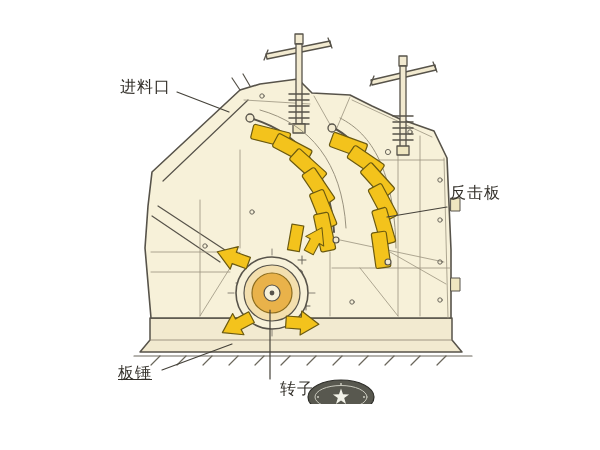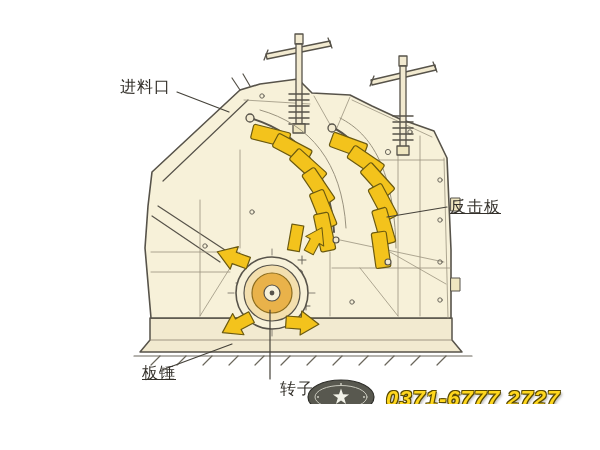--- a/index.html
+++ b/index.html
@@ -199,19 +199,18 @@
           <circle cx="364" cy="397" r="0.9" fill="#d8d8cc"></circle>
         <circle cx="341" cy="384" r="0.9" fill="#d8d8cc"></circle>
           <circle cx="341" cy="410" r="0.9" fill="#d8d8cc"></circle>
         <rect x="316" y="427" width="8" height="6" fill="#76766a"></rect>
         <rect x="327" y="427" width="6" height="6" fill="#76766a"></rect>
       </g>
     </g>
   </svg>
 
   <div class="cn-label" style="left:120px;top:78px;">进料口</div>
-  <div class="cn-label" style="left:450px;top:198px;text-decoration:underline;">反击板</div>
-  <div class="cn-label" style="left:142px;top:364px;text-decoration:underline;">板锤</div>
+  <div class="cn-label" style="left:450px;top:184px;">反击板</div>
+  <div class="cn-label" style="left:118px;top:364px;text-decoration:underline;">板锤</div>
   <div class="cn-label" style="left:252px;top:380px;margin-left:28px;">转子</div>
 
-  <div class="wm-phone">0371-6777 2727</div>
 
 </div>
 
 </body></html>

